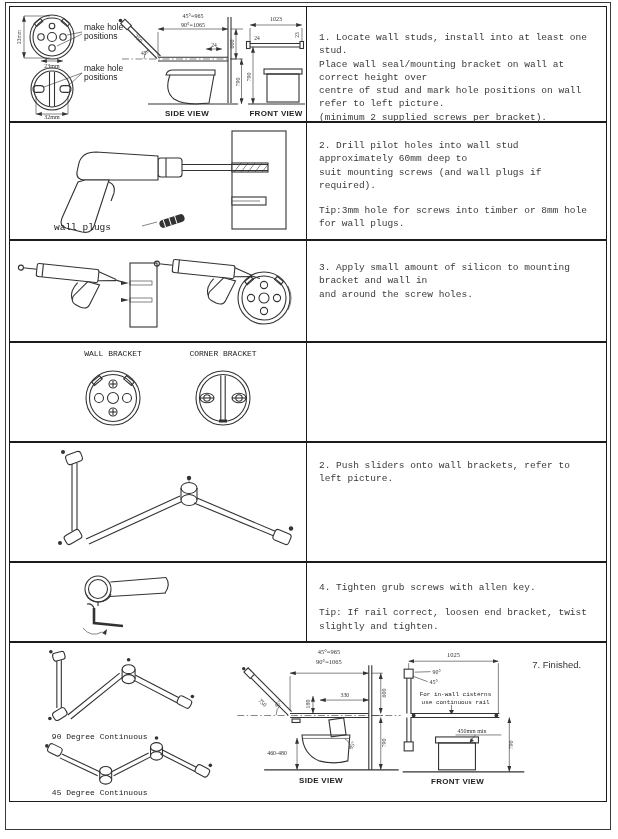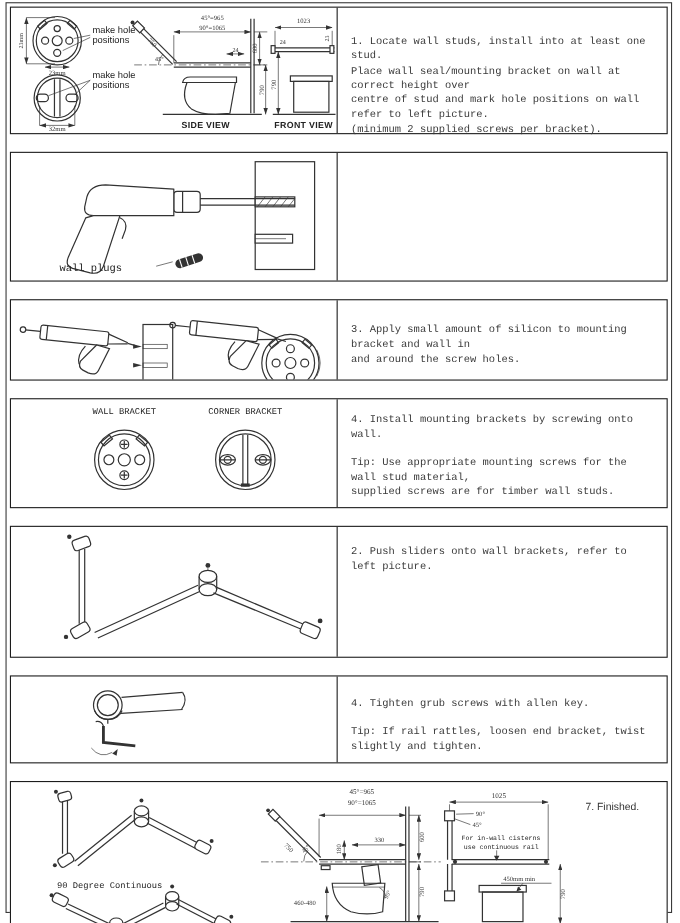--- a/index.html
+++ b/index.html
@@ -1,21 +1,21 @@
 <!DOCTYPE html>
 <html><head>
 <meta charset="utf-8">
 <style>
   html,body { margin:0; padding:0; }
   body { width:618px; height:839px; background:#fff; font-family:"Liberation Sans",sans-serif; position:relative; overflow:hidden; }
-  .page { position:absolute; left:5px; top:2px; width:606px; height:828px; border:1px solid #3a3a3a; box-sizing:border-box; padding:3px; display:flex; flex-direction:column; gap:16px; }
+  .page { position:absolute; left:5px; top:2px; width:606px; height:828px; border:1px solid #3a3a3a; box-sizing:border-box; padding:3px; display:flex; flex-direction:column; gap:0; }
   .row { border:1.6px solid #1c1c1c; display:flex; box-sizing:border-box; background:#fff; flex:0 0 auto; }
   .fig { width:297px; border-right:1.3px solid #1c1c1c; box-sizing:border-box; overflow:hidden; }
   .txt { flex:1; box-sizing:border-box; padding:14px 8px 4px 12px;font-family:Liberation Mono, monospace; }
-  .r1{height:116px} .r2{height:118px} .r3{height:74px} .r4{height:100px} .r5{height:120px} .r6{height:80px} .r7{height:160px}
+  .r1{height:116px} .r2{height:118px} .r3{height:102px} .r4{height:100px} .r5{height:120px} .r6{height:80px} .r7{height:160px}
   .r1 .txt{padding-top:24px} .r2 .txt{padding-top:16px} .r3 .txt{padding-top:20px} .r4 .txt{padding-top:12px} .r5 .txt{padding-top:16px} .r6 .txt{padding-top:18px}
   .step-main,.step-tip { margin:0; font-size:9.5px; line-height:1.4; color:#3a3a3a; white-space:pre-line; }
   .step-tip { margin-top:12px; }
   svg { display:block; }
   .ln  { stroke:#333; fill:none; stroke-width:1.1; }
   .lnf { stroke:#333; fill:#fff; stroke-width:1.1; }
   .thin{ stroke:#333; fill:none; stroke-width:0.6; }
   .blk { fill:#333; stroke:none; }
   .cl  { stroke:#333; stroke-width:0.6; stroke-dasharray:7 2.5 1.5 2.5; fill:none; }
   .dimln { stroke:#333; stroke-width:0.6; fill:none; }
@@ -175,20 +175,25 @@
         <g transform="translate(162,98) rotate(-18)">
           <rect x="-13" y="-4" width="26" height="8" rx="4" fill="#333"></rect>
           <line x1="-8" y1="-4" x2="-8" y2="4" stroke="#fff" stroke-width="1"></line>
           <line x1="-2" y1="-4" x2="-2" y2="4" stroke="#fff" stroke-width="1"></line>
           <line x1="4" y1="-4" x2="4" y2="4" stroke="#fff" stroke-width="1"></line>
         </g>
         <line class="thin" x1="132" y1="103" x2="147" y2="99"></line>
         <text class="mono mono9" x="44" y="107">wall plugs</text>
       </svg>
     </div>
+    <div class="txt">
+      <p class="step-main">2. Drill pilot holes into wall stud approximately 60mm deep to
+suit mounting screws (and wall plugs if required).</p>
+      <p class="step-tip">Tip:3mm hole for screws into timber or 8mm hole for wall plugs.</p>
+    </div>
   </div>
 
   <div class="row r3">
     <div class="fig">
       <svg id="r3" width="296" height="99" viewBox="0 0 296 99">
         <defs>
           <pattern id="p3" width="5" height="5" patternUnits="userSpaceOnUse">
             <circle cx="1" cy="1.2" r="0.55" fill="#666"></circle>
               <circle cx="3.4" cy="2.8" r="0.5" fill="#666"></circle>
             <circle cx="1.8" cy="4.2" r="0.45" fill="#666"></circle>
@@ -262,25 +267,20 @@
             <line x1="215.2" y1="32.5" x2="215.2" y2="77.5"></line>
           <ellipse cx="197" cy="55" rx="7" ry="4.8"></ellipse>
             <circle cx="197" cy="55" r="3.2"></circle>
           <line x1="190" y1="55" x2="204" y2="55"></line>
           <ellipse cx="229" cy="55" rx="7" ry="4.8"></ellipse>
             <circle cx="229" cy="55" r="3.2"></circle>
           <line x1="222" y1="55" x2="236" y2="55"></line>
           <rect class="blk" x="209" y="76.5" width="8" height="3"></rect>
         </g>
       </svg>
-    </div>
-    <div class="txt">
-      <p class="step-main">4. Install mounting brackets by screwing onto wall.</p>
-      <p class="step-tip">Tip: Use appropriate mounting screws for the wall stud material,
-supplied screws are for timber wall studs.</p>
     </div>
   </div>
 
   <div class="row r5">
     <div class="fig">
       <svg id="r5" width="296" height="117" viewBox="0 0 296 117">
         <g>
           <line class="ln" x1="62" y1="20" x2="62" y2="88"></line>
             <line class="ln" x1="67" y1="20" x2="67" y2="88"></line>
           <g transform="translate(64,15) rotate(-20)">
@@ -328,21 +328,21 @@
         <g>
           <path d="M84,45 L84,60 L113,63" stroke="#333" stroke-width="2.6" fill="none"></path>
           <path class="ln" d="M84,45 q-2,-5 -7,-4" stroke-width="1.2"></path>
           <path class="thin" d="M73,65 q8,10 19,4"></path>
           <path class="blk" d="M92,70 l5,-4 l-1,6 z"></path>
         </g>
       </svg>
     </div>
     <div class="txt">
       <p class="step-main">4. Tighten grub screws with allen key.</p>
-      <p class="step-tip">Tip: If rail rattles, loosen end bracket, twist slightly and tighten.</p>
+      <p class="step-tip">Tip: If rail correct, loosen end bracket, twist slightly and tighten.</p>
     </div>
   </div>
 
   <div class="row r7">
     <svg id="r7" width="598" height="155" viewBox="0 0 598 155">
       <defs>
         <marker id="a7" viewBox="0 0 6 4" markerWidth="6" markerHeight="4" refX="5.8" refY="2" orient="auto-start-reverse" markerUnits="userSpaceOnUse">
             <path d="M0,0L6,2L0,4Z" fill="#333"></path>
           </marker>
       </defs>

